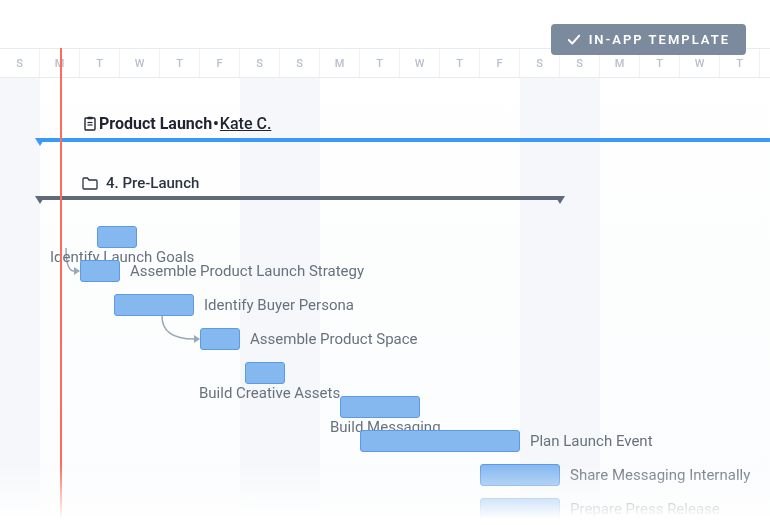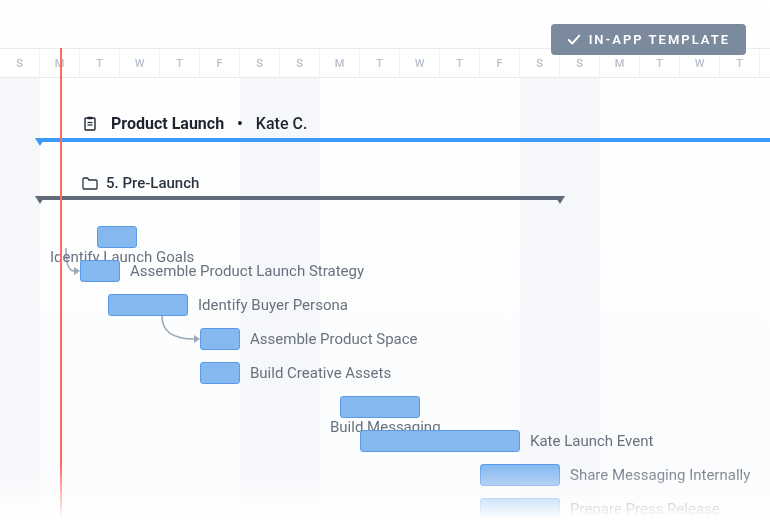--- a/index.html
+++ b/index.html
@@ -80,27 +80,27 @@
   .row {
     position: absolute;
     left: 0;
     right: 0;
     z-index: 3;
   }
   
   .project-row {
     display: flex;
     align-items: center;
-    gap: 13px;
+    gap: 1px;
     font-size: 16px;
     color: #1f2430;
     padding-left: 82px;
   }
   .project-row .title { font-weight: 700; }
-  .project-row .owner { font-weight: 500; color: #1f2430; }
+  .project-row .owner { font-weight: 500; color: #1f2430; text-decoration: underline; }
   .project-row .sep { font-weight: 700; }
   .project-row svg { width: 16px; height: 16px; flex-shrink: 0; }
   
   .summary-bar {
     position: absolute;
     height: 10px;
     z-index: 3;
   }
   .summary-bar .bar {
     position: absolute;
@@ -231,57 +231,57 @@
     <div class="summary-bar project" id="project-bar" style="top: 60px; left: 40px; width: 1200px;">
       <div class="bar"></div>
       <div class="cap left"></div>
 
     </div>
 
     <div class="row phase-row" style="top:96px;">
       <svg viewBox="0 0 16 14">
         <path d="M1 3 L1 12 Q1 13 2 13 L14 13 Q15 13 15 12 L15 5 Q15 4 14 4 L7 4 L5.5 2 L2 2 Q1 2 1 3 Z" fill="none" stroke="#2b3440" stroke-width="1.3"></path>
       </svg>
-      <span>5. Pre-Launch</span>
+      <span>4. Pre-Launch</span>
     </div>
 
     <div class="summary-bar phase" id="phase-bar" style="top: 118px; left: 40px; width: 520px;">
       <div class="bar"></div>
       <div class="cap left"></div>
       <div class="cap right"></div>
     </div>
 
     <div id="tasks-layer">
         <div class="task" style="left: 40px; top: 148px; flex-direction: column;">
           <div class="bar" style="width: 40px;"></div>
           <div class="label">Identify Launch Goals</div>
         </div>
         <div class="task" style="left: 80px; top: 182px;">
           <div class="bar" style="width: 40px;"></div>
           <div class="label">Assemble Product Launch Strategy</div>
         </div>
-        <div class="task" style="left: 108px; top: 216px;">
+        <div class="task" style="left: 114px; top: 216px;">
           <div class="bar" style="width: 80px;"></div>
           <div class="label">Identify Buyer Persona</div>
         </div>
         <div class="task" style="left: 200px; top: 250px;">
           <div class="bar" style="width: 40px;"></div>
           <div class="label">Assemble Product Space</div>
         </div>
-        <div class="task" style="left: 200px; top: 284px;">
+        <div class="task" style="left: 189px; top: 284px; flex-direction: column;">
           <div class="bar" style="width: 40px;"></div>
           <div class="label">Build Creative Assets</div>
         </div>
         <div class="task" style="left: 320px; top: 318px; flex-direction: column;">
           <div class="bar" style="width: 80px;"></div>
           <div class="label">Build Messaging</div>
         </div>
         <div class="task" style="left: 360px; top: 352px;">
           <div class="bar" style="width: 160px;"></div>
-          <div class="label">Kate Launch Event</div>
+          <div class="label">Plan Launch Event</div>
         </div>
         <div class="task" style="left: 480px; top: 386px;">
           <div class="bar" style="width: 80px;"></div>
           <div class="label">Share Messaging Internally</div>
         </div>
         <div class="task" style="left: 480px; top: 420px;">
           <div class="bar" style="width: 80px;"></div>
           <div class="label">Prepare Press Release</div>
         </div>
       </div>

